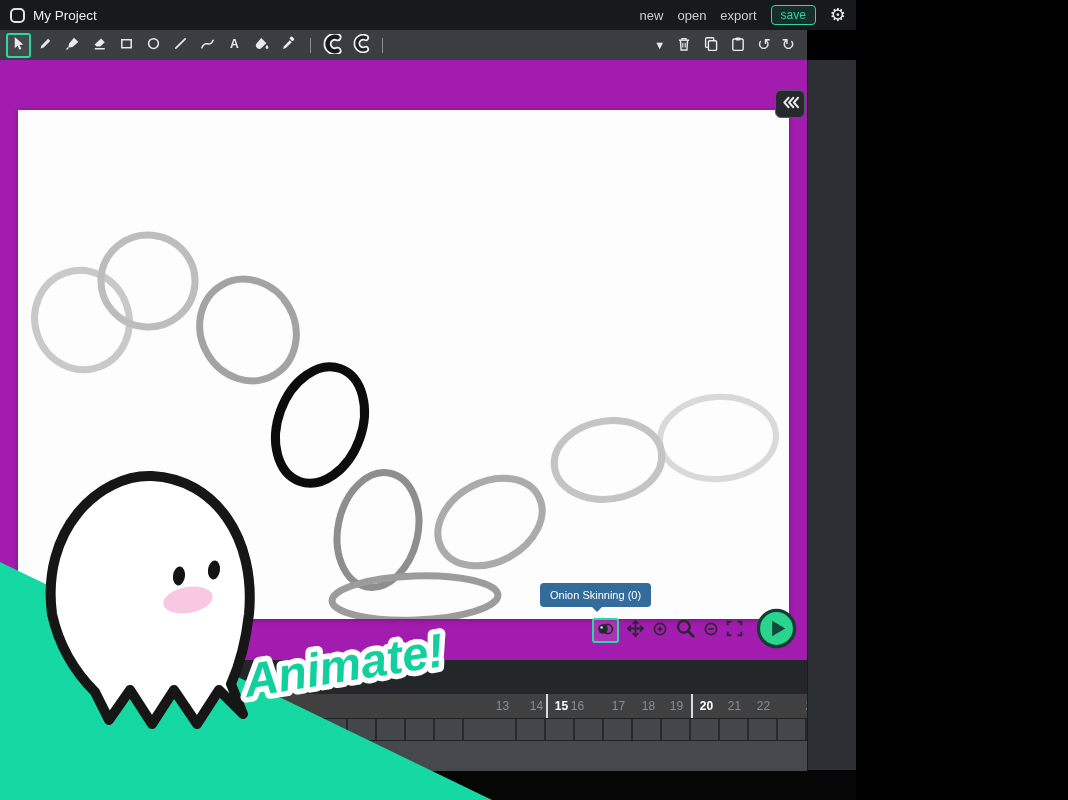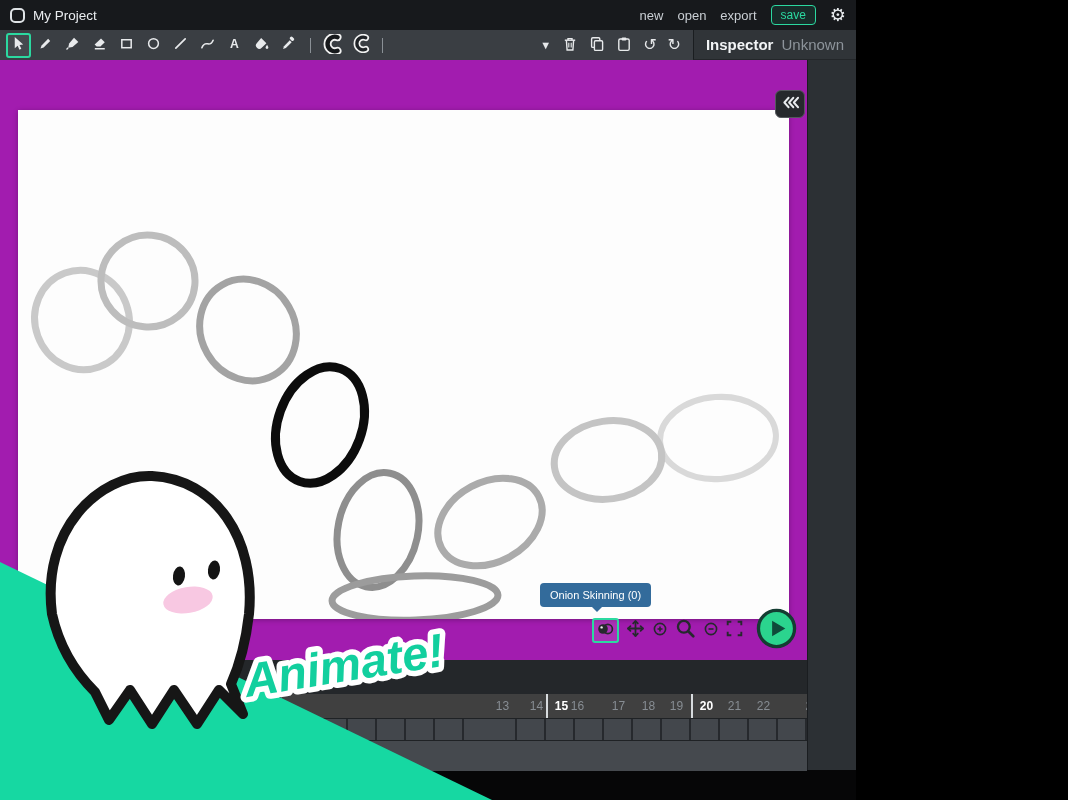--- a/index.html
+++ b/index.html
@@ -243,24 +243,20 @@
         </button>
         <button class="action-btn">
             <span>↺</span>
           </button>
         <button class="action-btn">
             <span>↻</span>
           </button>
       </div>
     </div>
 
-    <div class="insp-header">
-      <span class="insp-title">Inspector</span>
-      <span class="insp-sub">Unknown</span>
-    </div>
   </div>
 
   <div class="row3">
     <div class="canvas-col">
       <div class="backdrop">
 
         <div class="white-canvas">
           <svg width="771" height="509" viewBox="0 0 771 509">
             <ellipse cx="700" cy="328" rx="58" ry="41" transform="rotate(-4 700 328)" fill="none" stroke="#d9d9d9" stroke-width="6"></ellipse>
             <ellipse cx="590" cy="350" rx="54" ry="39" transform="rotate(-8 590 350)" fill="none" stroke="#c4c4c4" stroke-width="7"></ellipse>

